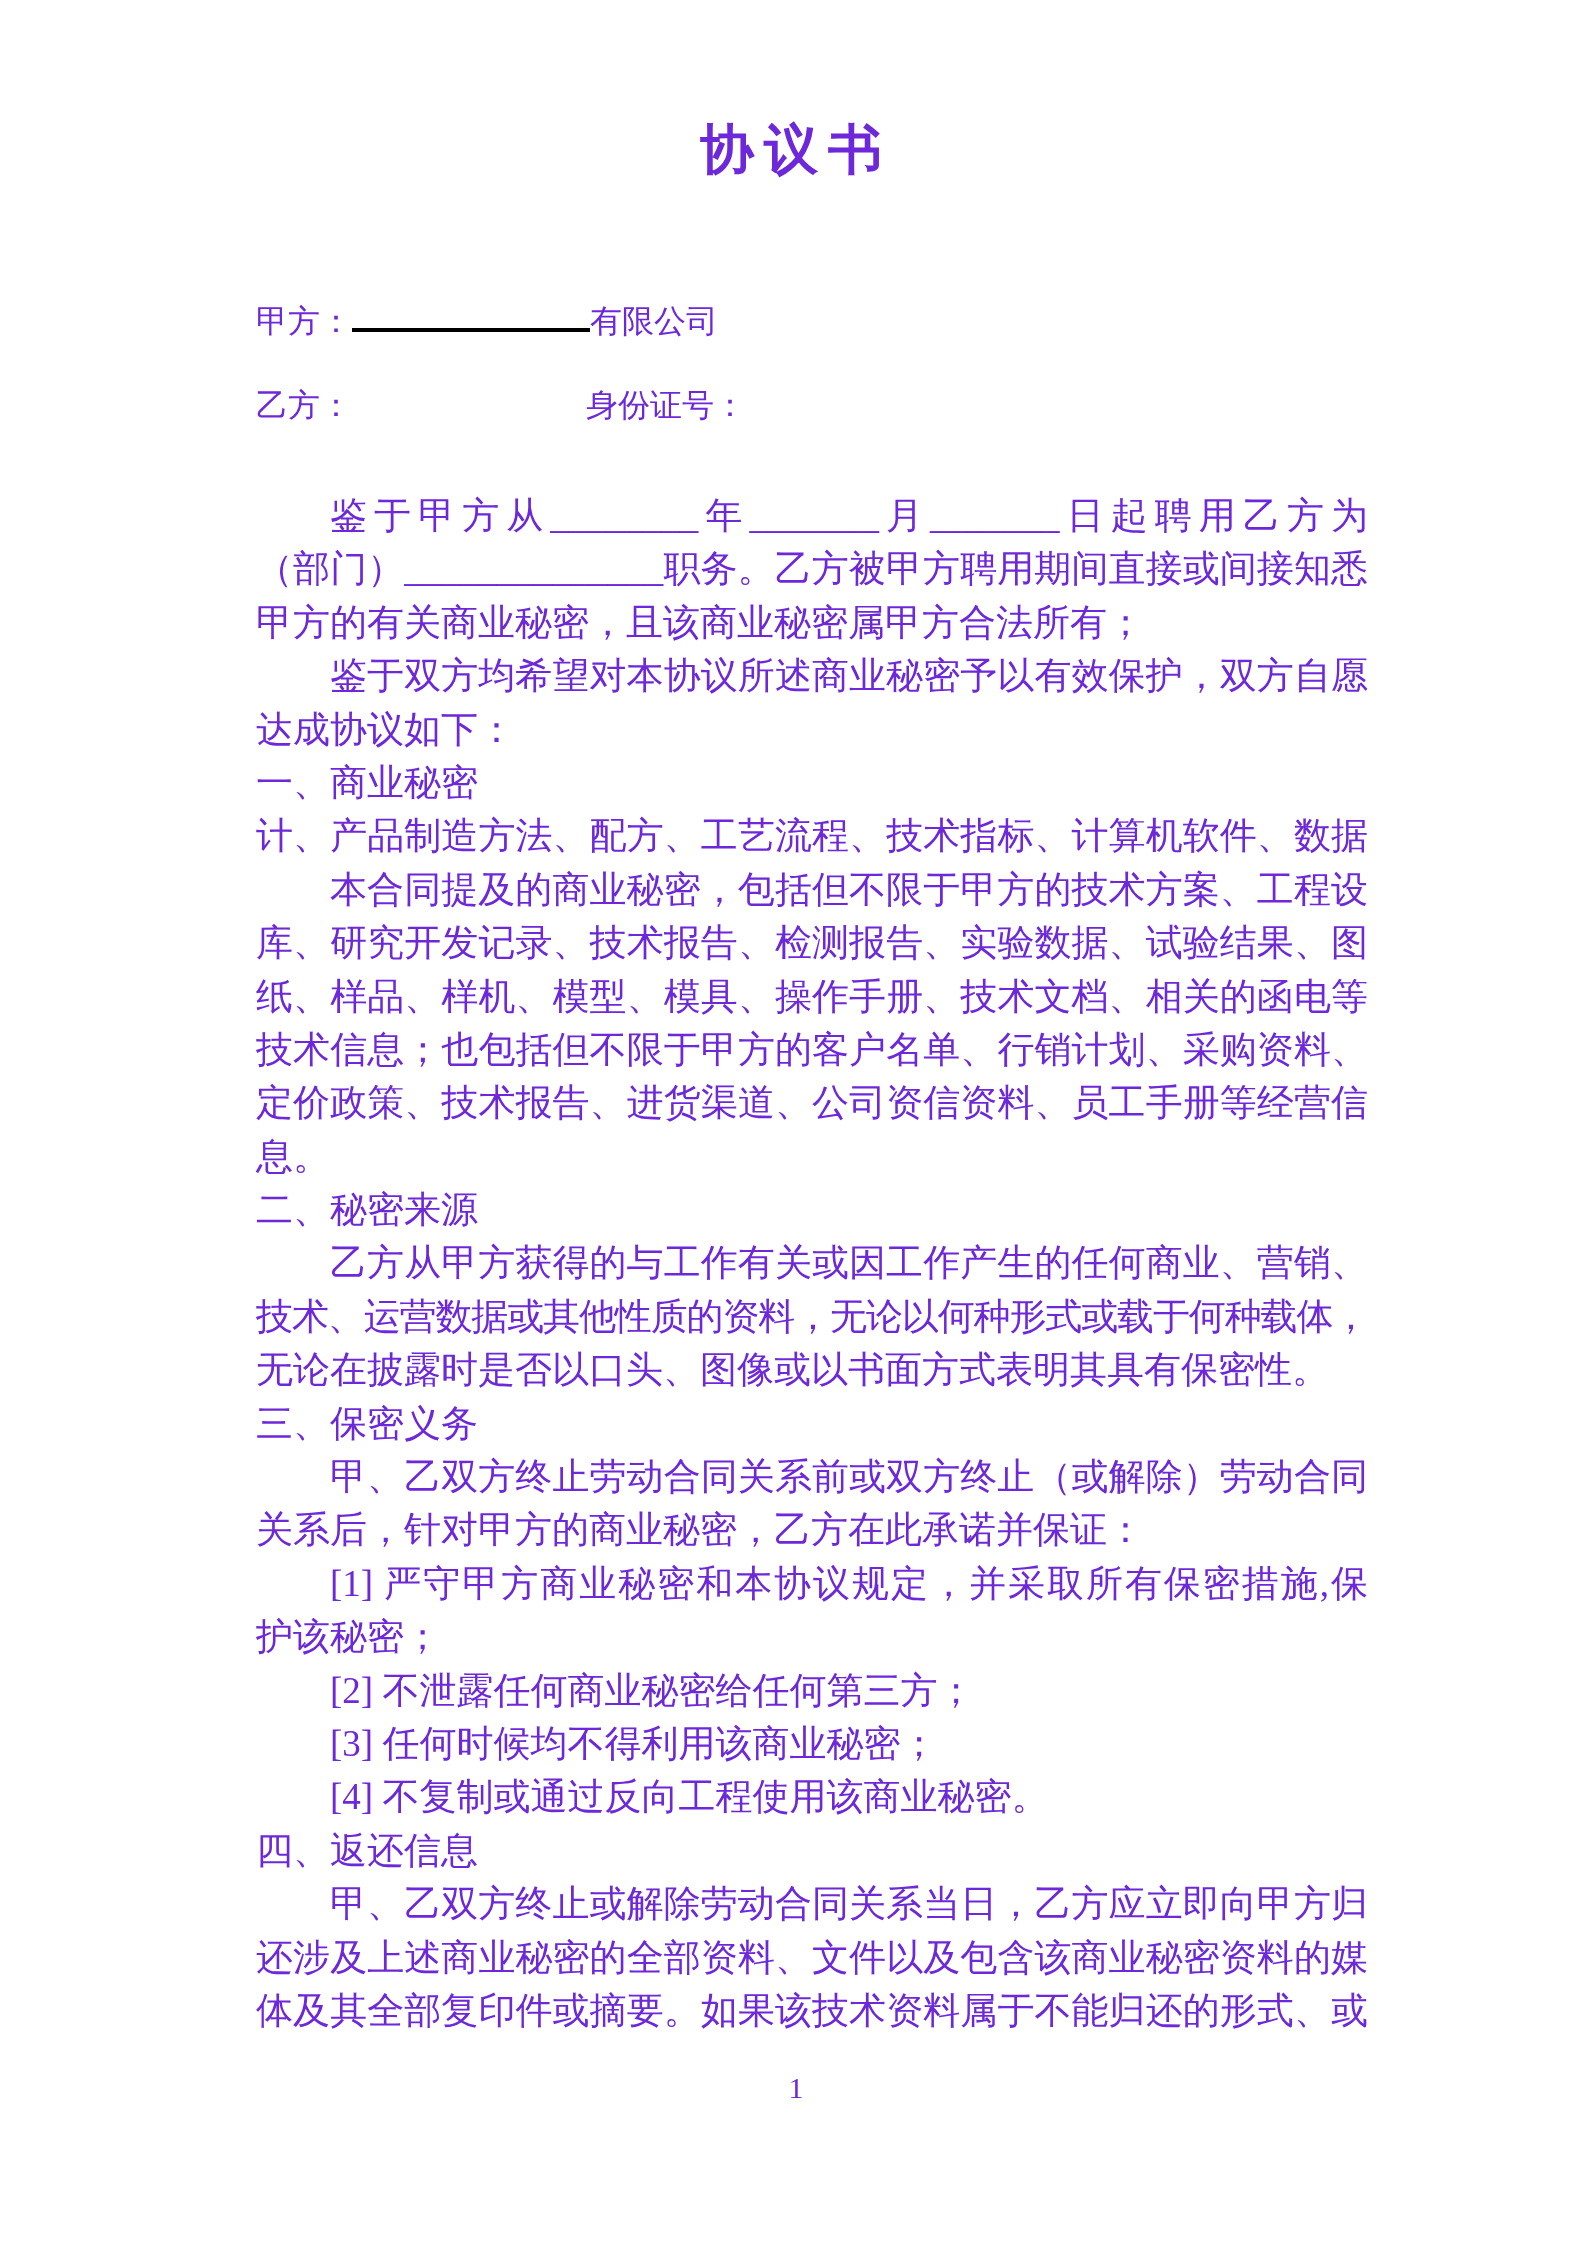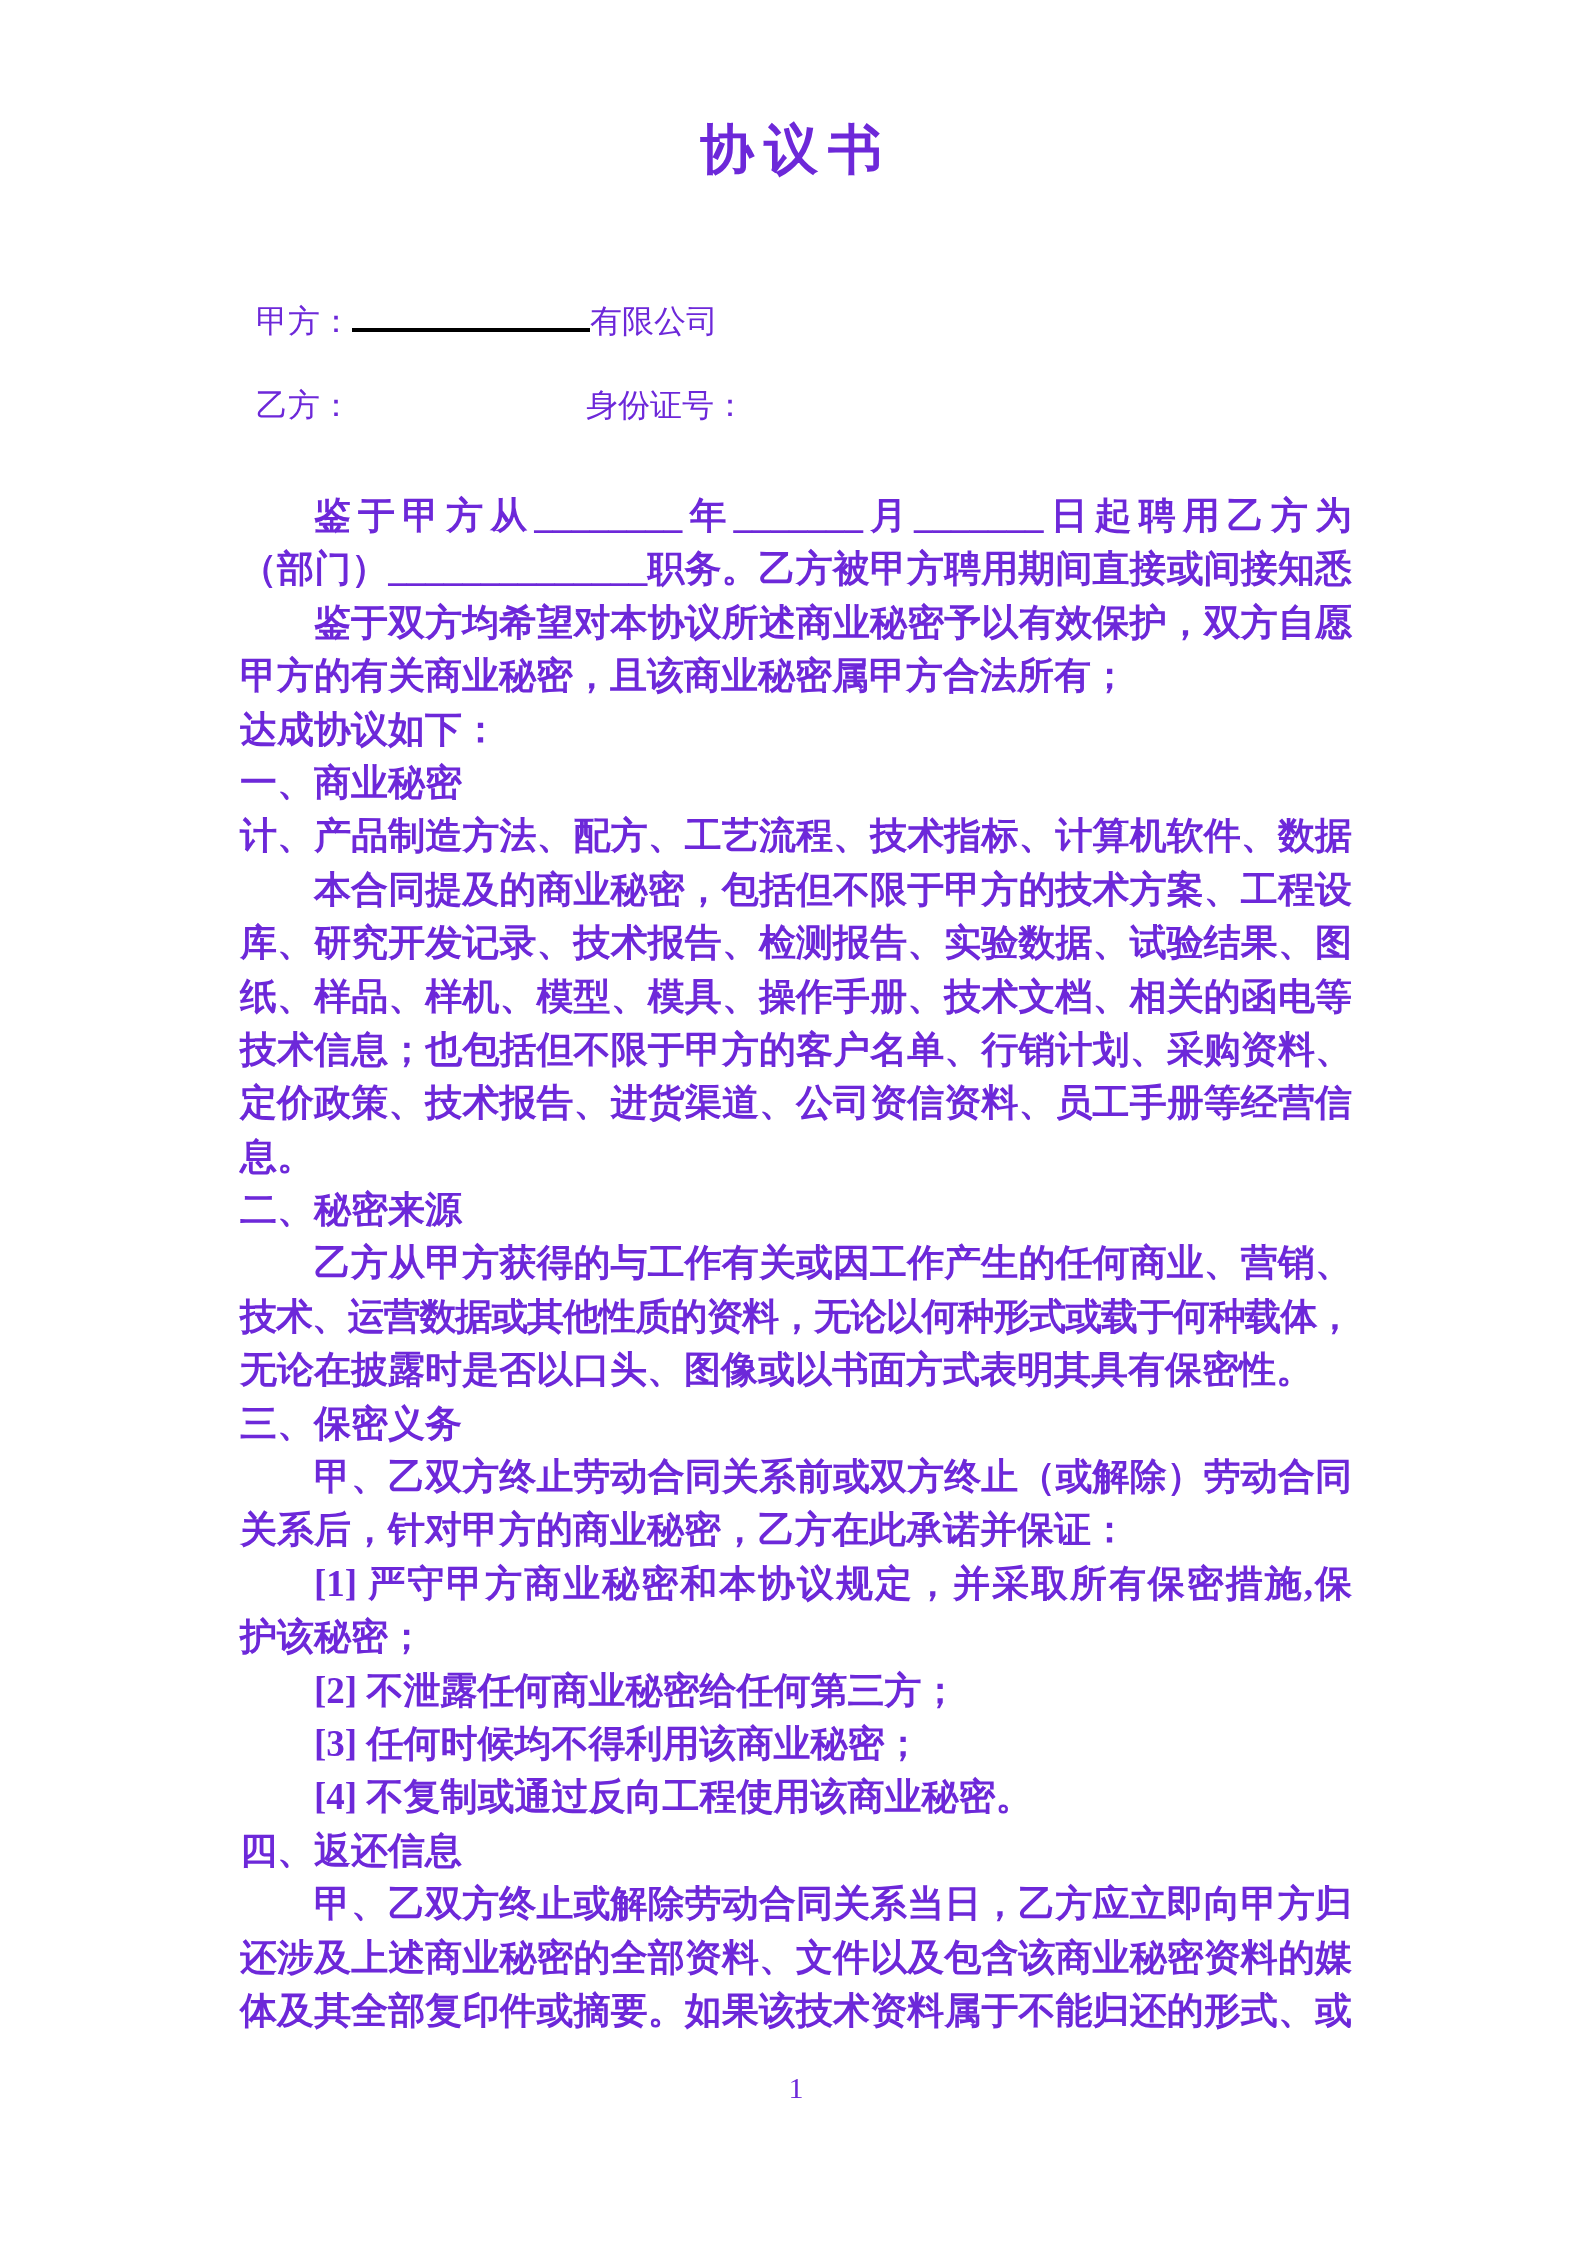--- a/index.html
+++ b/index.html
@@ -46,24 +46,23 @@
   }
   .gap-spacer {
     display: inline-block;
     width: 234px;
     height: 10px;
     vertical-align: baseline;
   }
   .body-lines {
     position: absolute;
     top: 489px;
-    left: 240px;
+    left: 256px;
     width: 1112px;
     font-size: 37px;
-    font-weight: bold;
   }
   .line {
     height: 53.4px;
     line-height: 53.4px;
     white-space: nowrap;
     text-align: justify;
     text-align-last: justify;
   }
   .line.i { text-indent: 74px; }
   .line.e { text-align-last: left; }
@@ -89,22 +88,22 @@
     <span>甲方：</span><span class="blank-underline"></span><span>有限公司</span>
   </div>
 
   <div class="party-row party-b-row">
     <span>乙方：</span><span class="gap-spacer"></span><span>身份证号：</span>
   </div>
 
   <div class="body-lines">
       <div class="line i">鉴于甲方从________年_______月_______日起聘用乙方为</div>
       <div class="line">（部门）______________职务。乙方被甲方聘用期间直接或间接知悉</div>
+      <div class="line e">甲方的有关商业秘密，且该商业秘密属甲方合法所有；</div>
       <div class="line i">鉴于双方均希望对本协议所述商业秘密予以有效保护，双方自愿</div>
-      <div class="line e">甲方的有关商业秘密，且该商业秘密属甲方合法所有；</div>
       <div class="line e">达成协议如下：</div>
       <div class="line e">一、商业秘密</div>
       <div class="line">计、产品制造方法、配方、工艺流程、技术指标、计算机软件、数据</div>
       <div class="line i">本合同提及的商业秘密，包括但不限于甲方的技术方案、工程设</div>
       <div class="line">库、研究开发记录、技术报告、检测报告、实验数据、试验结果、图</div>
       <div class="line">纸、样品、样机、模型、模具、操作手册、技术文档、相关的函电等</div>
       <div class="line">技术信息；也包括但不限于甲方的客户名单、行销计划、采购资料、</div>
       <div class="line">定价政策、技术报告、进货渠道、公司资信资料、员工手册等经营信</div>
       <div class="line e">息。</div>
       <div class="line e">二、秘密来源</div>

